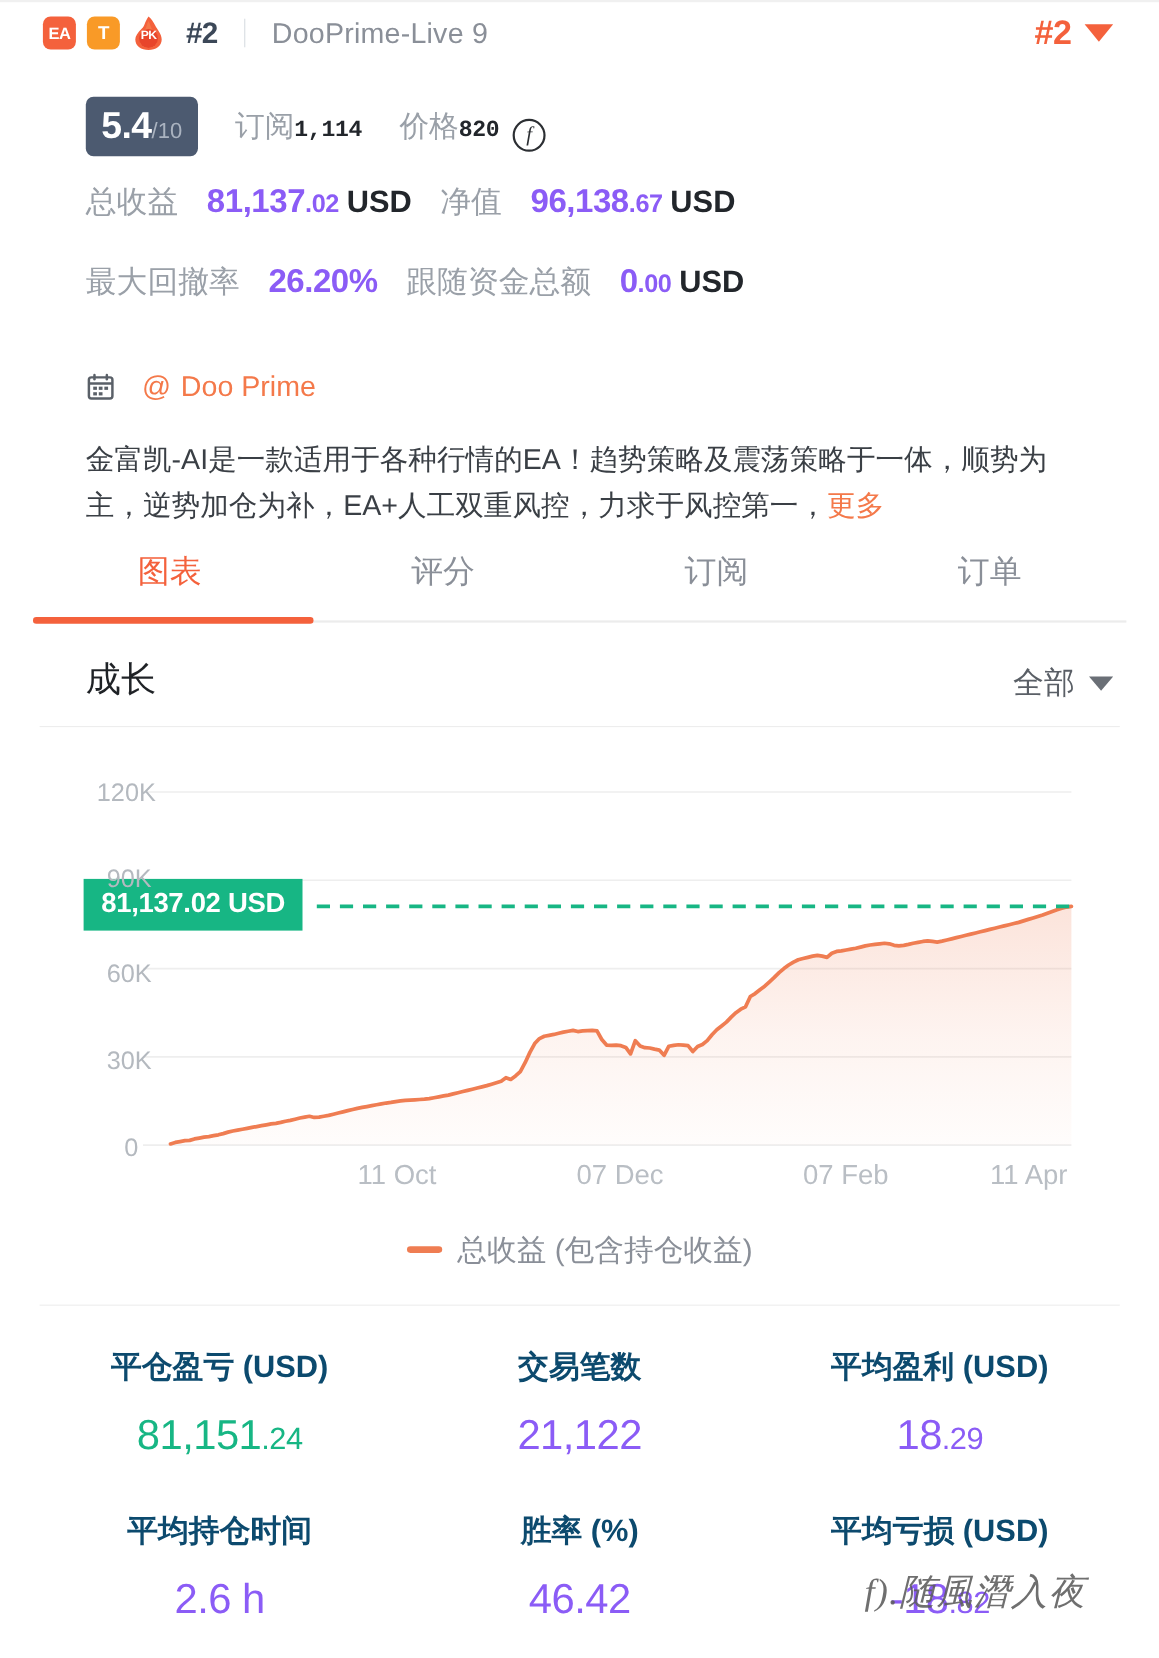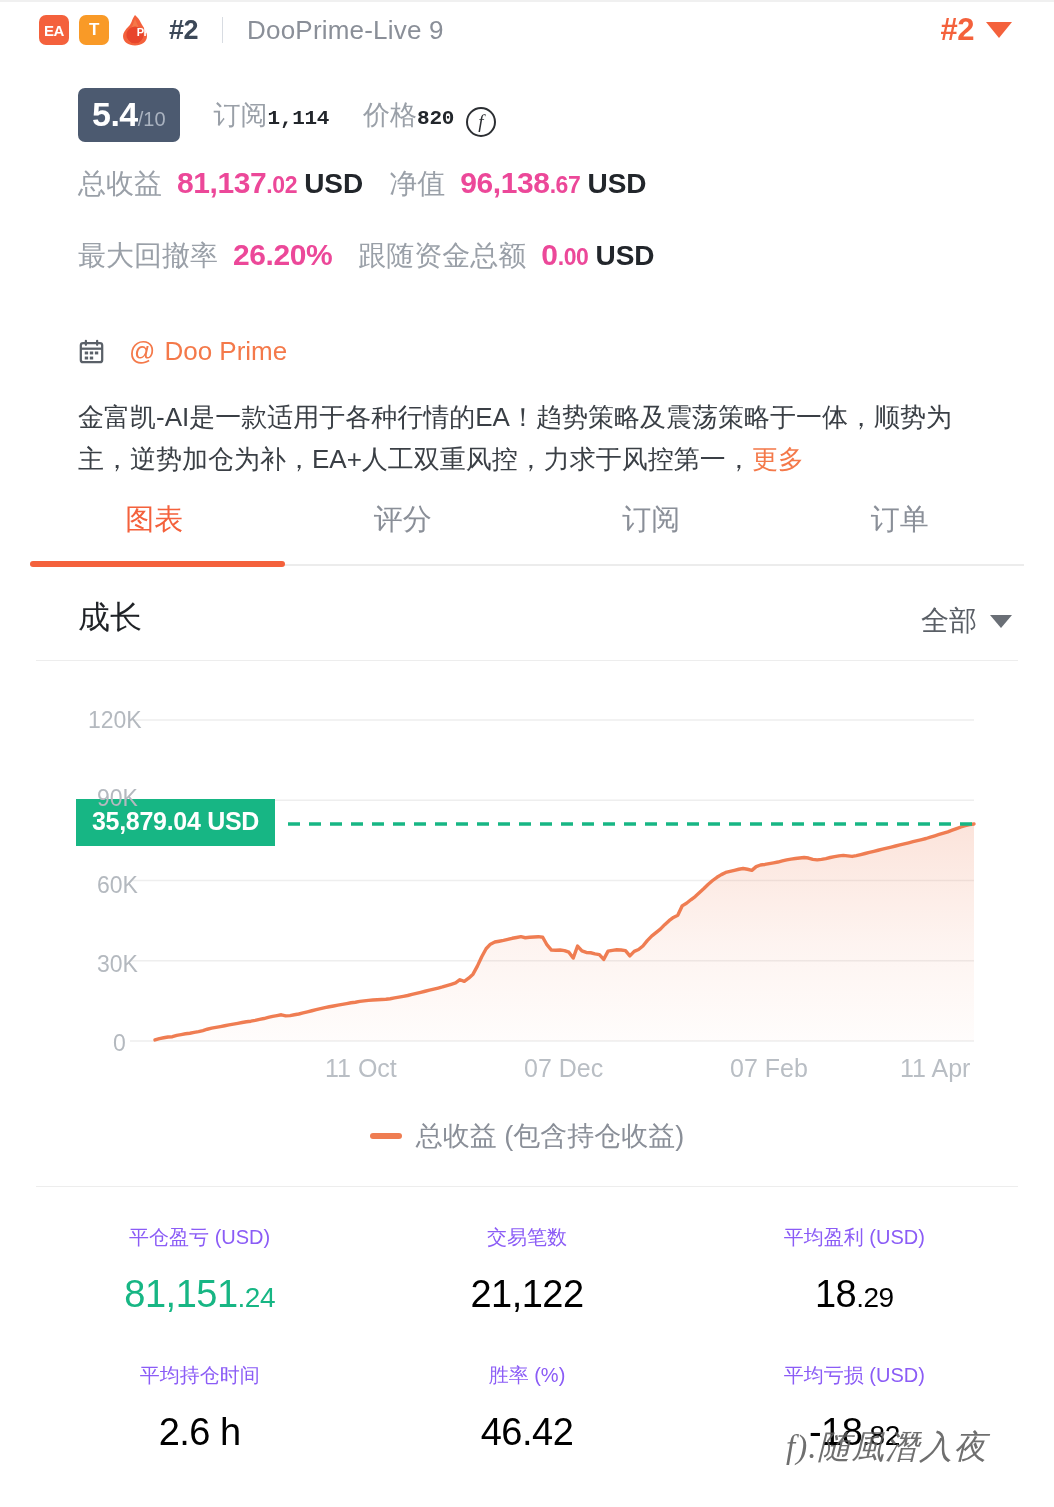--- a/index.html
+++ b/index.html
@@ -14,21 +14,21 @@
   
   .hdr{ position:absolute; left:0; top:0; width:1054px; height:60px; display:flex; align-items:center; }
   .hdr-left{ display:flex; align-items:center; padding-left:39px; gap:10px; }
   .badge-sq{
     width:30px; height:30px; border-radius:7px; display:flex; align-items:center;
     justify-content:center; color:#fff; font-weight:bold; font-size:15px; letter-spacing:-0.5px;
   }
   .badge-ea{ background:#f4613c; }
   .badge-t{ background:#f99a27; font-size:17px; }
   .badge-pk{
-    width:32px; height:32px; position:relative; display:flex; align-items:center; justify-content:flex-end;
+    width:32px; height:32px; position:relative; display:flex; align-items:center; justify-content:center;
   }
   .flame{ position:absolute; inset:0; }
   .pk-text{ position:relative; color:#fff; font-size:11px; font-weight:bold; letter-spacing:-0.5px; top:2px; }
   .rank-inline{ font-size:27px; font-weight:bold; color:#3c4858; margin-left:8px; letter-spacing:-0.5px;}
   .vdiv{ width:1px; height:26px; background:#d8dce2; margin:0 14px; }
   .acct{ font-size:26px; color:#8a8f98; letter-spacing:0.2px; }
   .hdr-right{ margin-left:auto; padding-right:42px; display:flex; align-items:center; gap:12px; }
   .rank-big{ font-size:31px; font-weight:bold; color:#f4613c; letter-spacing:-0.5px;}
   .caret-down{
     width:0;height:0;border-left:13px solid transparent;border-right:13px solid transparent;
@@ -50,21 +50,21 @@
     width:30px;height:30px;border:2.5px solid #2c2f33;border-radius:50%;
     font-family:"Liberation Serif",serif; font-style:italic; font-size:19px; color:#2c2f33;
     margin-left:12px; position:relative; top:4px;
   }
 
   
   .statline{ position:absolute; left:78px; display:flex; align-items:baseline; white-space:nowrap;}
   .statline.l1{ top:165px; }
   .statline.l2{ top:237px; }
   .sl-label{ color:#9aa0a8; font-size:28px; }
-  .sl-val{ color:#ec4899; font-size:30px; font-weight:bold; margin-left:15px; letter-spacing:-0.4px;}
+  .sl-val{ color:#8b5cf6; font-size:30px; font-weight:bold; margin-left:26px; letter-spacing:-0.4px;}
   .sl-val .dec{ font-size:23px; }
   .sl-unit{ color:#22262b; font-size:28px; font-weight:bold; margin-left:7px; }
   .sl-gap{ width:26px; display:inline-block; }
 
   
   .conn{ position:absolute; left:78px; top:336px; display:flex; align-items:center; }
   .cal-ico{ width:27px; height:27px; position:relative; }
   .conn-date{ color:#7d848c; font-size:26px; margin-left:11px; }
   .conn-at{ color:#f4794a; font-size:26px; margin-left:24px; }
   .conn-broker{ color:#f4794a; font-size:26px; margin-left:9px; }
@@ -106,22 +106,22 @@
   
   .legend{ position:absolute; left:0; top:1118px; width:1054px; display:flex; align-items:center; justify-content:center; gap:14px;}
   .legend-mark{ width:32px; height:6px; background:#ef7d52; border-radius:3px; }
   .legend-text{ font-size:27px; color:#8a8f98; }
 
   
   .bot-rule{ position:absolute; left:36px; top:1186px; width:982px; height:1px; background:#ededed; }
   .grid{ position:absolute; left:36px; top:1210px; width:982px; }
   .grow{ display:flex; }
   .gcell{ width:33.333%; text-align:center; padding-top:14px; }
-  .gcell .lbl{ font-size:20px; color:#8b5cf6; }
-  .gcell .val{ font-size:38px; color:#000000; margin-top:22px; letter-spacing:-0.5px; }
+  .gcell .lbl{ font-size:28px; color:#0c4a6e;font-weight:bold; }
+  .gcell .val{ font-size:38px; color:#8b5cf6; margin-top:22px; letter-spacing:-0.5px; }
   .gcell .val .dec{ font-size:28px; }
   .gcell .val.teal{ color:#17b684; }
   .grow.r2 .gcell{ padding-top:46px; }
 
   
   .wm{
     position:absolute; left:786px; top:1425px; font-size:33px; color:#5c5c5c;
     font-family:"Liberation Serif",serif; font-style:italic; opacity:0.88; white-space:nowrap;
     letter-spacing:1px;
   }
@@ -245,21 +245,21 @@
           <line x1="130" x2="974" y1="128.25" y2="128.25" stroke="#eeeeee" stroke-width="1.5"></line>
           <line x1="130" x2="974" y1="208.5" y2="208.5" stroke="#eeeeee" stroke-width="1.5"></line>
           <line x1="130" x2="974" y1="288.75" y2="288.75" stroke="#eeeeee" stroke-width="1.5"></line>
           <line x1="130" x2="974" y1="369" y2="369" stroke="#eeeeee" stroke-width="1.5"></line>
         </g>
       <path id="area-path" fill="url(#areaFill)" d="M155.00 367.93 L159.36 366.59 L163.71 365.79 L168.07 364.99 L172.43 364.72 L176.78 363.38 L181.14 362.58 L185.49 361.78 L189.85 361.24 L194.21 360.44 L198.56 359.64 L202.92 358.57 L207.28 357.23 L211.63 356.16 L215.99 355.36 L220.35 354.56 L224.70 353.75 L229.06 352.95 L233.41 352.15 L237.77 351.35 L242.13 350.54 L246.48 349.74 L250.84 349.20 L255.20 348.40 L259.55 347.33 L263.91 346.53 L268.27 345.46 L272.62 344.39 L276.98 343.59 L281.34 342.79 L285.69 343.86 L290.05 343.59 L294.40 342.79 L298.76 341.98 L303.12 340.91 L307.47 339.84 L311.83 338.77 L316.19 337.70 L320.54 336.63 L324.90 335.56 L329.26 334.76 L333.61 333.96 L337.97 333.15 L342.32 332.35 L346.68 331.55 L351.04 330.75 L355.39 330.21 L359.75 329.41 L364.11 328.88 L368.46 328.34 L372.82 328.07 L377.18 327.81 L381.53 327.54 L385.89 327.27 L390.24 326.74 L394.60 325.93 L398.96 325.13 L403.31 324.33 L407.67 323.52 L412.03 322.45 L416.38 321.38 L420.74 320.31 L425.10 319.25 L429.45 318.18 L433.81 317.11 L438.16 316.03 L442.52 314.96 L446.88 313.63 L451.23 312.29 L455.59 310.95 L459.95 307.74 L464.30 309.35 L468.66 306.14 L473.02 302.13 L477.37 294.10 L481.73 284.74 L486.09 276.71 L490.44 272.16 L494.80 270.02 L499.15 269.22 L503.51 268.42 L507.87 267.35 L512.22 266.28 L516.58 265.48 L520.94 264.68 L525.29 265.75 L529.65 265.21 L534.01 264.94 L538.36 264.68 L542.72 265.21 L547.07 272.97 L551.43 278.05 L555.79 278.32 L560.14 278.05 L564.50 278.58 L568.86 280.19 L573.21 286.07 L577.57 274.04 L581.93 278.85 L586.28 280.46 L590.64 280.73 L594.99 281.80 L599.35 282.60 L603.71 287.41 L608.06 279.12 L612.42 278.32 L616.78 277.78 L621.13 278.05 L625.49 278.58 L629.85 283.94 L634.20 279.39 L638.56 277.51 L642.91 274.04 L647.27 268.69 L651.63 264.14 L655.98 260.66 L660.34 257.19 L664.70 252.64 L669.05 248.63 L673.41 245.41 L677.77 243.28 L682.12 233.91 L686.48 231.24 L690.84 227.76 L695.19 224.55 L699.55 220.54 L703.90 216.53 L708.26 212.25 L712.62 208.50 L716.97 205.29 L721.33 202.62 L725.69 200.47 L730.04 199.41 L734.40 198.34 L738.76 197.26 L743.11 196.46 L747.47 197.26 L751.82 198.34 L756.18 194.59 L760.54 192.98 L764.89 192.45 L769.25 191.65 L773.61 190.84 L777.96 190.04 L782.32 188.97 L786.68 187.90 L791.03 187.10 L795.39 186.56 L799.74 186.03 L804.10 185.50 L808.46 186.03 L812.81 187.37 L817.17 187.90 L821.53 187.37 L825.88 186.56 L830.24 185.50 L834.60 184.69 L838.95 183.89 L843.31 183.35 L847.66 183.89 L852.02 184.43 L856.38 183.62 L860.73 182.55 L865.09 181.48 L869.45 180.41 L873.80 179.34 L878.16 178.27 L882.52 177.20 L886.87 176.13 L891.23 175.06 L895.59 173.99 L899.94 172.92 L904.30 171.85 L908.65 170.78 L913.01 169.71 L917.37 168.64 L921.72 167.57 L926.08 166.50 L930.44 165.16 L934.79 163.83 L939.15 162.49 L943.51 161.15 L947.86 159.82 L952.22 158.21 L956.57 156.61 L960.93 155.00 L965.29 153.66 L969.64 152.59 L974.00 151.96 L974 369 L155 369 Z"></path>
       <path id="line-path" fill="none" stroke="#ef7d52" stroke-width="3.4" stroke-linejoin="round" stroke-linecap="round" d="M155.00 367.93 L159.36 366.59 L163.71 365.79 L168.07 364.99 L172.43 364.72 L176.78 363.38 L181.14 362.58 L185.49 361.78 L189.85 361.24 L194.21 360.44 L198.56 359.64 L202.92 358.57 L207.28 357.23 L211.63 356.16 L215.99 355.36 L220.35 354.56 L224.70 353.75 L229.06 352.95 L233.41 352.15 L237.77 351.35 L242.13 350.54 L246.48 349.74 L250.84 349.20 L255.20 348.40 L259.55 347.33 L263.91 346.53 L268.27 345.46 L272.62 344.39 L276.98 343.59 L281.34 342.79 L285.69 343.86 L290.05 343.59 L294.40 342.79 L298.76 341.98 L303.12 340.91 L307.47 339.84 L311.83 338.77 L316.19 337.70 L320.54 336.63 L324.90 335.56 L329.26 334.76 L333.61 333.96 L337.97 333.15 L342.32 332.35 L346.68 331.55 L351.04 330.75 L355.39 330.21 L359.75 329.41 L364.11 328.88 L368.46 328.34 L372.82 328.07 L377.18 327.81 L381.53 327.54 L385.89 327.27 L390.24 326.74 L394.60 325.93 L398.96 325.13 L403.31 324.33 L407.67 323.52 L412.03 322.45 L416.38 321.38 L420.74 320.31 L425.10 319.25 L429.45 318.18 L433.81 317.11 L438.16 316.03 L442.52 314.96 L446.88 313.63 L451.23 312.29 L455.59 310.95 L459.95 307.74 L464.30 309.35 L468.66 306.14 L473.02 302.13 L477.37 294.10 L481.73 284.74 L486.09 276.71 L490.44 272.16 L494.80 270.02 L499.15 269.22 L503.51 268.42 L507.87 267.35 L512.22 266.28 L516.58 265.48 L520.94 264.68 L525.29 265.75 L529.65 265.21 L534.01 264.94 L538.36 264.68 L542.72 265.21 L547.07 272.97 L551.43 278.05 L555.79 278.32 L560.14 278.05 L564.50 278.58 L568.86 280.19 L573.21 286.07 L577.57 274.04 L581.93 278.85 L586.28 280.46 L590.64 280.73 L594.99 281.80 L599.35 282.60 L603.71 287.41 L608.06 279.12 L612.42 278.32 L616.78 277.78 L621.13 278.05 L625.49 278.58 L629.85 283.94 L634.20 279.39 L638.56 277.51 L642.91 274.04 L647.27 268.69 L651.63 264.14 L655.98 260.66 L660.34 257.19 L664.70 252.64 L669.05 248.63 L673.41 245.41 L677.77 243.28 L682.12 233.91 L686.48 231.24 L690.84 227.76 L695.19 224.55 L699.55 220.54 L703.90 216.53 L708.26 212.25 L712.62 208.50 L716.97 205.29 L721.33 202.62 L725.69 200.47 L730.04 199.41 L734.40 198.34 L738.76 197.26 L743.11 196.46 L747.47 197.26 L751.82 198.34 L756.18 194.59 L760.54 192.98 L764.89 192.45 L769.25 191.65 L773.61 190.84 L777.96 190.04 L782.32 188.97 L786.68 187.90 L791.03 187.10 L795.39 186.56 L799.74 186.03 L804.10 185.50 L808.46 186.03 L812.81 187.37 L817.17 187.90 L821.53 187.37 L825.88 186.56 L830.24 185.50 L834.60 184.69 L838.95 183.89 L843.31 183.35 L847.66 183.89 L852.02 184.43 L856.38 183.62 L860.73 182.55 L865.09 181.48 L869.45 180.41 L873.80 179.34 L878.16 178.27 L882.52 177.20 L886.87 176.13 L891.23 175.06 L895.59 173.99 L899.94 172.92 L904.30 171.85 L908.65 170.78 L913.01 169.71 L917.37 168.64 L921.72 167.57 L926.08 166.50 L930.44 165.16 L934.79 163.83 L939.15 162.49 L943.51 161.15 L947.86 159.82 L952.22 158.21 L956.57 156.61 L960.93 155.00 L965.29 153.66 L969.64 152.59 L974.00 151.96"></path>
       <line id="hl-line" stroke="#17b684" stroke-width="3.4" stroke-dasharray="12 9" x1="288" x2="974" y1="151.9584715" y2="151.9584715"></line>
     </svg>
 
-    <div class="tooltip-badge" id="tooltip-badge" style="top: 126.958px;">35,879.04 USD</div>
+    <div class="tooltip-badge" id="tooltip-badge" style="top: 126.958px;">81,137.02 USD</div>
 
     <div class="ylab" id="y0" style="left:88px;  top:35px;">120K</div>
     <div class="ylab" id="y1" style="left:97px;  top:113px;">90K</div>
     <div class="ylab" id="y2" style="left:97px;  top:200px;">60K</div>
     <div class="ylab" id="y3" style="left:97px;  top:279px;">30K</div>
     <div class="ylab" id="y4" style="left:113px; top:358px;">0</div>
 
     <div class="xlab" style="left:325px; top:382px;">11 Oct</div>
     <div class="xlab" style="left:524px; top:382px;">07 Dec</div>
     <div class="xlab" style="left:730px; top:382px;">07 Feb</div>

